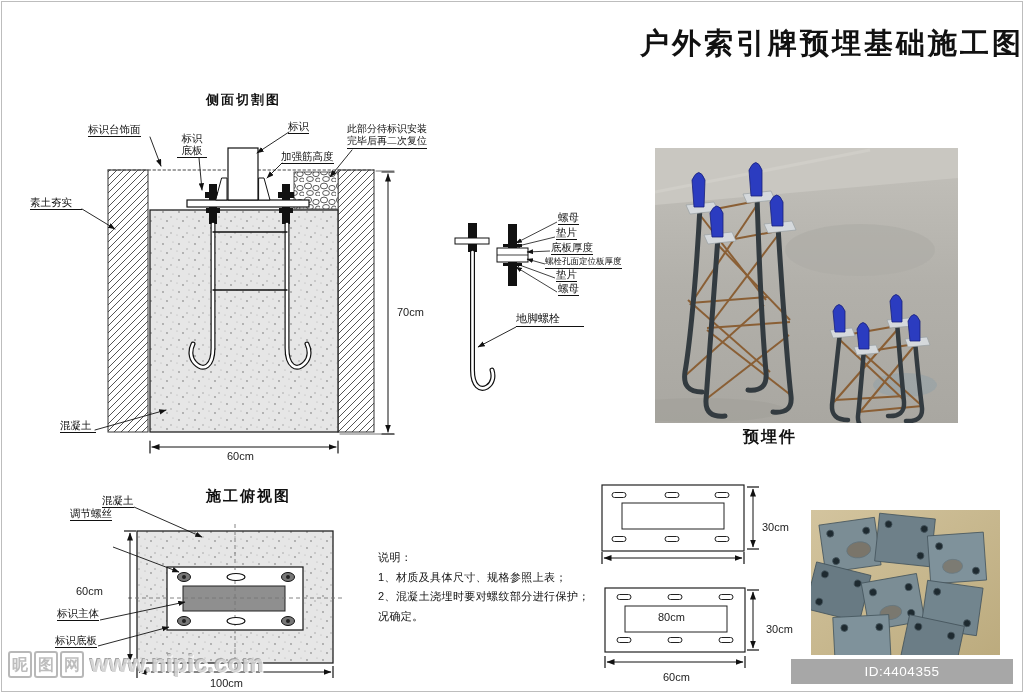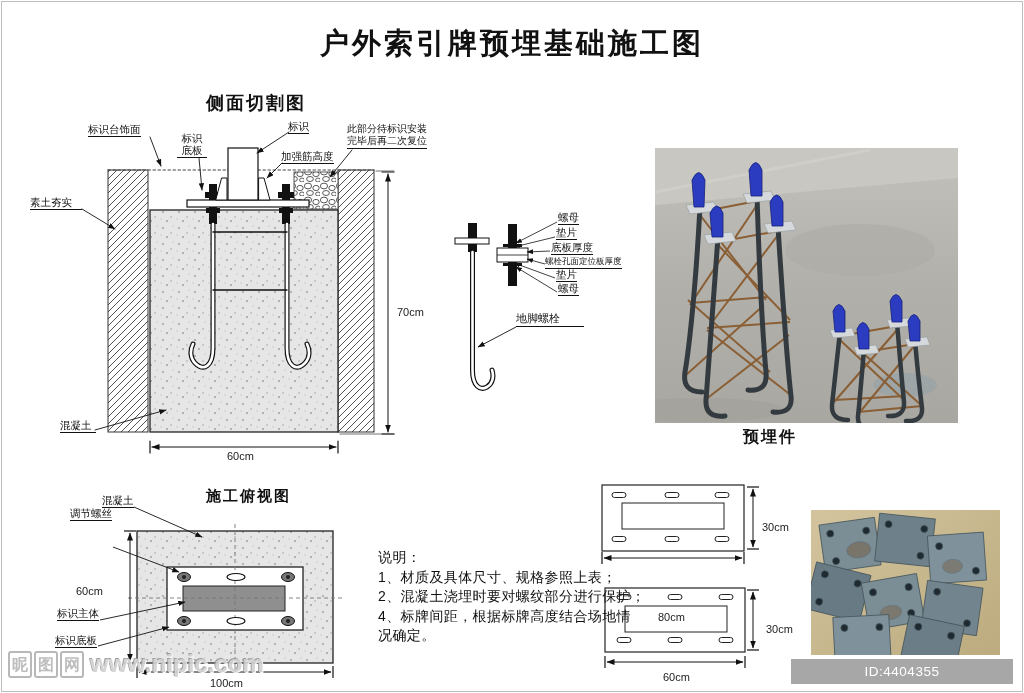--- a/index.html
+++ b/index.html
@@ -3,27 +3,27 @@
 <meta charset="utf-8">
 <style>
   html,body{margin:0;padding:0;background:#888;}
   #page{
     position:relative;width:1024px;height:693px;background:#ffffff;
     font-family:"Liberation Sans","DejaVu Sans",sans-serif;color:#111;
     overflow:hidden;margin:0 auto;
   }
   .abs{position:absolute;}
   #page-border{position:absolute;left:1px;top:1px;right:1px;bottom:1px;border:1px solid #bdbdbd;pointer-events:none;}
-  #main-title{left:0;top:24px;width:1024px;text-align:center;font-size:29px;font-weight:bold;letter-spacing:3px;}
+  #main-title{left:0;top:24px;width:1024px;text-align:right;font-size:29px;font-weight:bold;letter-spacing:3px;}
   .sec-title{font-weight:bold;letter-spacing:2px;}
   .lbl{font-size:10.5px;white-space:nowrap;line-height:12px;}
   .lbl.ul{border-bottom:1px solid #111;padding-bottom:1px;}
   .dim{font-size:11px;white-space:nowrap;color:#222;}
   #svg-layer{position:absolute;left:0;top:0;pointer-events:none;}
-  .note-line{font-size:14px;line-height:19.5px;white-space:nowrap;letter-spacing:0.4px;}
+  .note-line{font-size:11px;line-height:19.5px;white-space:nowrap;letter-spacing:0.4px;}
   .wm{left:8px;top:650px;opacity:0.92;white-space:nowrap;}
   .wm-box{display:inline-block;width:20px;height:23px;line-height:23px;text-align:center;
     border:2px solid #b3b3b3;border-radius:3px;color:#b8b8b8;background:rgba(255,255,255,0.5);
     font-size:16px;font-weight:bold;margin-right:2px;vertical-align:middle;}
   .wm-url{font-size:24px;font-weight:bold;color:#d2d2d2;vertical-align:middle;
     text-shadow:1px 1px 0 #ffffff,-1px -1px 0 #9b9b9b;letter-spacing:0px;margin-left:4px;}
   #id-bar{left:791px;top:659px;width:222px;height:25px;background:rgba(148,148,148,0.82);
     color:#fff;font-size:13.5px;line-height:25px;text-align:center;letter-spacing:0.5px;}
 </style>
 </head>
@@ -310,21 +310,21 @@
             <rect x="-28" y="-24" width="56" height="48" fill="#6b7d86"></rect>
             <circle cx="-17" cy="-14" r="3.5" fill="#1e2a30"></circle>
             <circle cx="17" cy="-12" r="3.5" fill="#1e2a30"></circle>
           </g>
       </g>
     </g>
   </svg>
 
   <div id="main-title" class="abs">户外索引牌预埋基础施工图</div>
 
-  <div class="abs sec-title" style="left:206px;top:91px;font-size:18px;">侧面切割图</div>
+  <div class="abs sec-title" style="left:206px;top:91px;font-size:13px;">侧面切割图</div>
   <div class="abs lbl ul" style="left:88px;top:123px;">标识台饰面</div>
   <div class="abs lbl ul" style="left:177px;top:132px;width:30px;text-align:center;">
     <div>标识</div>
     <div>底板</div>
   </div>
   <div class="abs lbl ul" style="left:288px;top:120px;">标识</div>
   <div class="abs lbl ul" style="left:281px;top:150px;">加强筋高度</div>
   <div class="abs lbl ul" style="left:347px;top:123px;font-size:10px;">
     <div>此部分待标识安装</div>
     <div>完毕后再二次复位</div>
@@ -349,21 +349,20 @@
   <div class="abs lbl ul" style="left:70px;top:507px;">调节螺丝</div>
   <div class="abs lbl ul" style="left:57px;top:607px;">标识主体</div>
   <div class="abs lbl ul" style="left:55px;top:634px;">标识底板</div>
   <div class="abs dim" style="left:76px;top:585px;">60cm</div>
   <div class="abs dim" style="left:210px;top:677px;">100cm</div>
 
   <div class="abs" style="left:378px;top:548px;">
     <div class="note-line">说明：</div>
     <div class="note-line">1、材质及具体尺寸、规格参照上表；</div>
     <div class="note-line">2、混凝土浇埋时要对螺纹部分进行保护；</div>
-    <div class="note-line">4、标牌间距，根据标牌高度结合场地情</div>
     <div class="note-line">况确定。</div>
   </div>
 
   <div class="abs dim" style="left:762px;top:521px;">30cm</div>
   <div class="abs dim" style="left:658px;top:567px;margin-top:44px;">80cm</div>
   <div class="abs dim" style="left:766px;top:623px;">30cm</div>
   <div class="abs dim" style="left:663px;top:671px;">60cm</div>
 
   <div class="abs wm">
     <span class="wm-box">昵</span><span class="wm-box">图</span><span class="wm-box">网</span><span class="wm-url">www.nipic.com</span>

